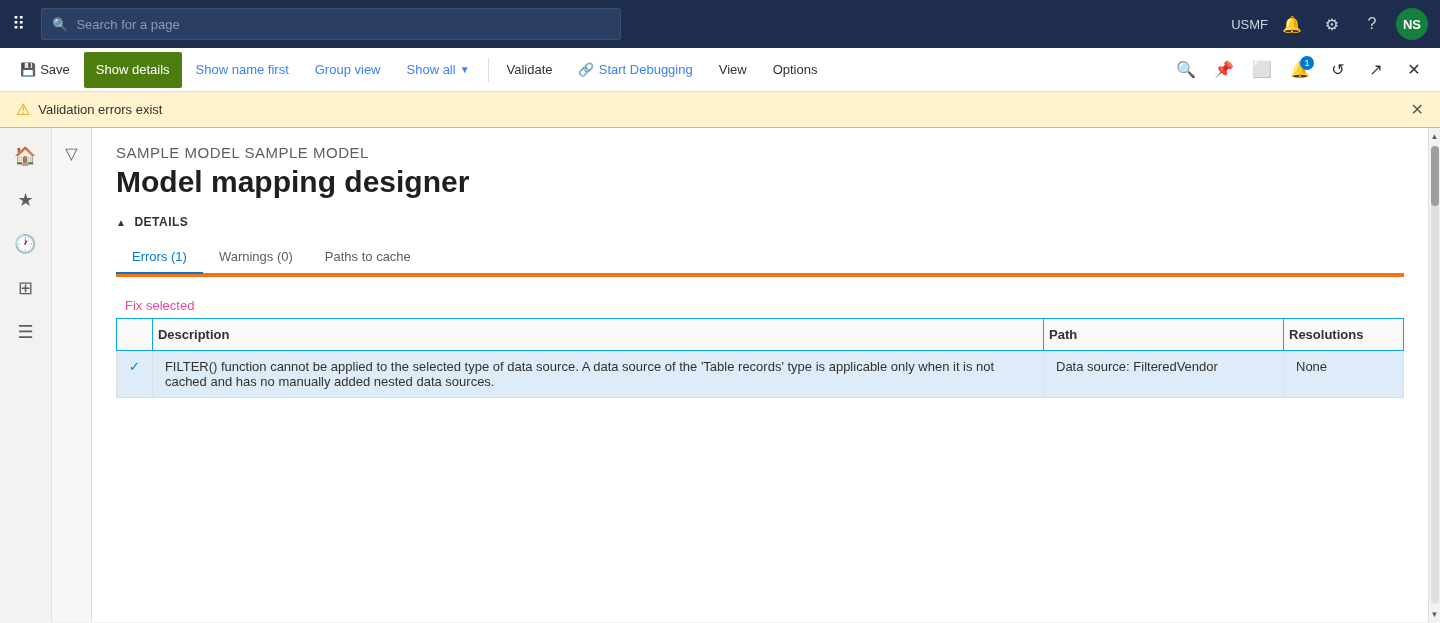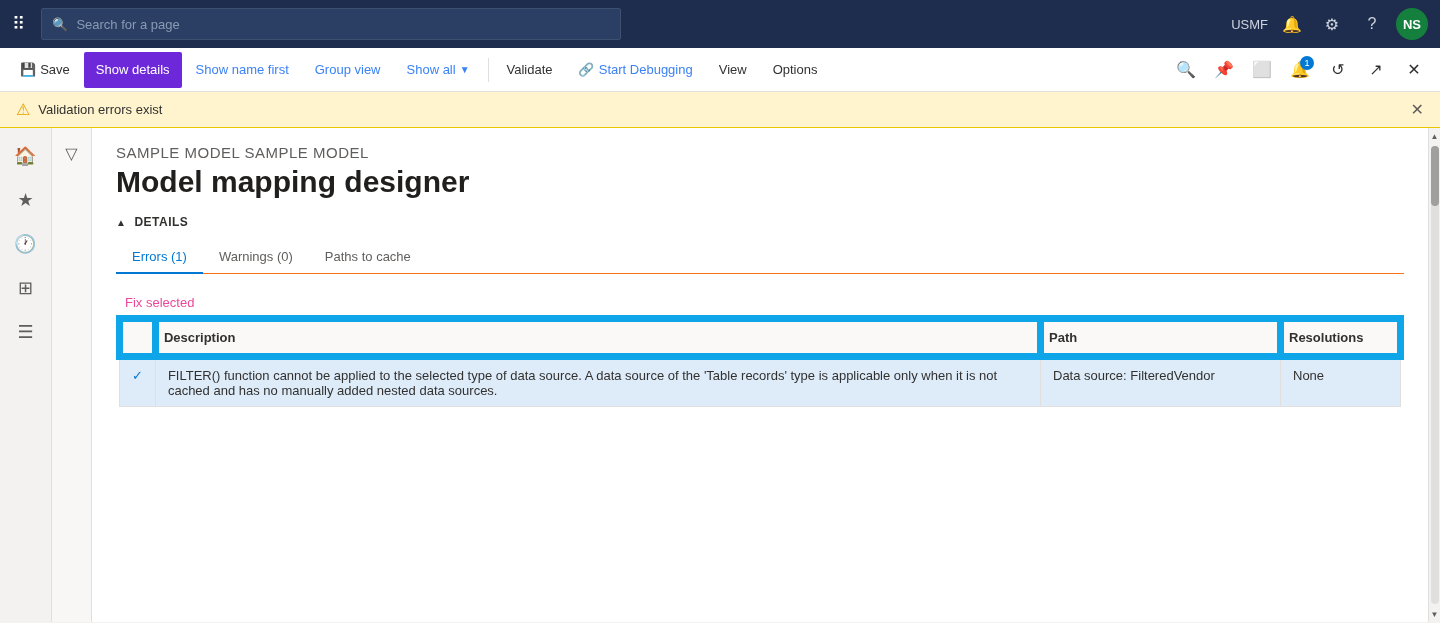--- a/index.html
+++ b/index.html
@@ -85,21 +85,21 @@
       cursor: pointer;
       font-size: 13px;
       color: #323130;
       display: flex;
       align-items: center;
       gap: 4px;
       border-radius: 2px;
       white-space: nowrap;
     }
     .toolbar-btn.active {
-      background: #6d28d9;
+      background: #4d7c0f;
       color: white;
     }
     .toolbar-btn.blue-text { color: #3b82f6; }
     .toolbar-divider { width: 1px; height: 24px; background: #e1dfdd; margin: 0 4px; }
     .toolbar-spacer { flex: 1; }
     .toolbar-icon-btn {
       width: 36px; height: 36px;
       border: none; background: none; cursor: pointer;
       display: flex; align-items: center; justify-content: center;
       color: #323130; font-size: 16px; border-radius: 2px;
@@ -182,21 +182,21 @@
       color: #323130;
       text-transform: uppercase;
       letter-spacing: 0.5px;
     }
     .collapse-arrow { cursor: pointer; font-size: 10px; }
 
     
     .tabs {
       display: flex;
       gap: 0;
-      border-bottom: 1px solid #f97316;
+      border-bottom: 4px solid #f97316;
       margin-bottom: 16px;
     }
     .tab {
       padding: 8px 16px;
       cursor: pointer;
       font-size: 13px;
       color: #605e5c;
       border-bottom: 2px solid transparent;
       margin-bottom: -1px;
     }
@@ -218,21 +218,21 @@
     }
 
     
     .data-table {
       width: 100%;
       border-collapse: collapse;
       font-size: 13px;
     }
     .data-table th {
       background: #faf9f8;
-      border: 7px solid #0ea5e9;
+      border: 1px solid #0ea5e9;
       padding: 8px 5px;
       text-align: left;
       font-weight: 600;
       color: #323130;
     }
     .data-table td {
       border: 1px solid #e1dfdd;
       padding: 8px 12px;
       vertical-align: top;
       color: #323130;

